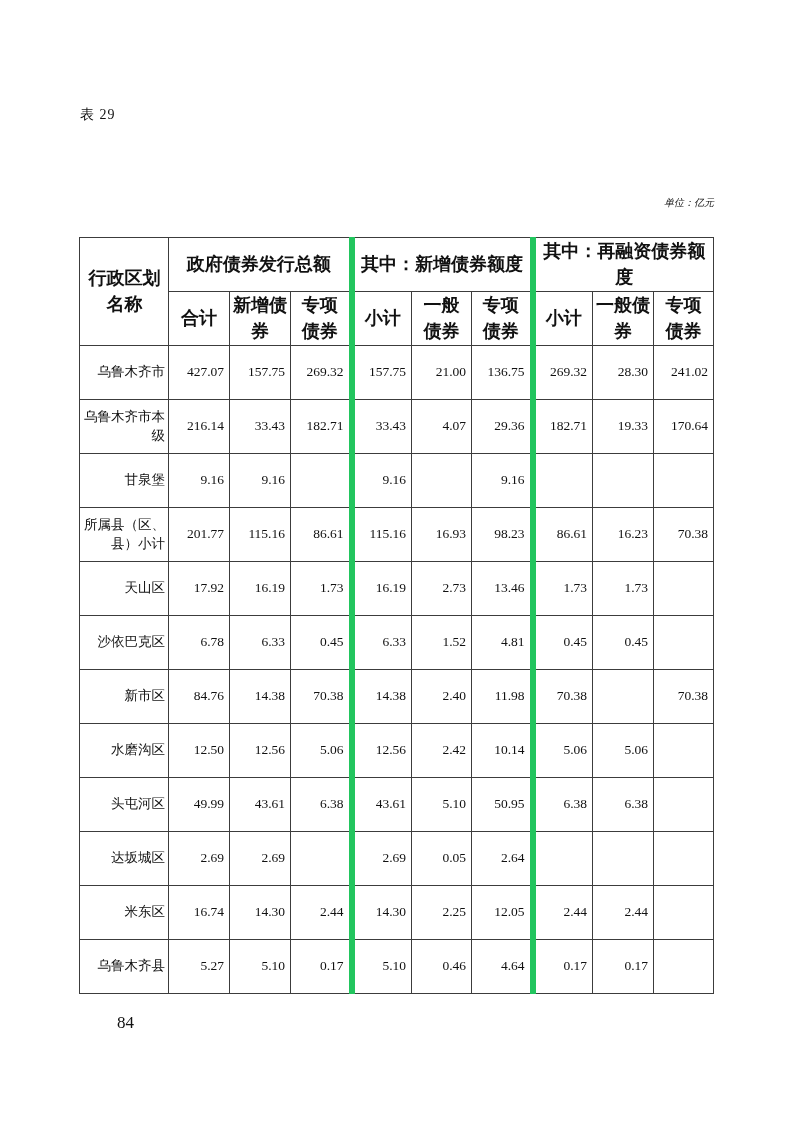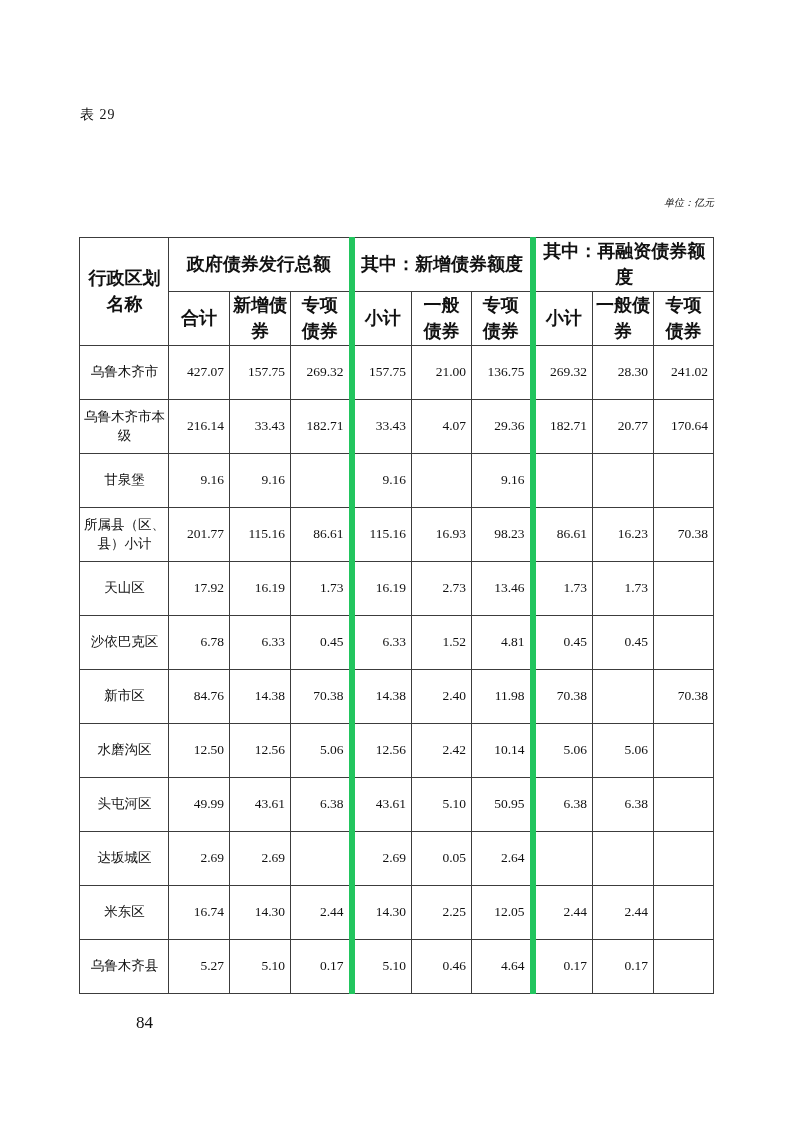--- a/index.html
+++ b/index.html
@@ -67,28 +67,28 @@
   table.bond-table th.corner {
     text-align: center;
     padding-left: 4px;
   }
   table.bond-table tr { height: 54px; }
   table.bond-table td.num {
     text-align: right;
     padding-right: 5px;
   }
   table.bond-table td.rowlabel {
-    text-align: center;
+    text-align: right;
     padding-left: 4px;
   }
   
   table.bond-table .gsep { border-left: 6px solid #22c55e; }
   .page-number {
     position: absolute;
-    left: 136px;
+    left: 117px;
     top: 1013px;
     font-size: 17px;
   }
 </style>
 </head>
 <body>
 
 <div class="page">
 
   <div class="table-label">表 29</div>
@@ -143,21 +143,21 @@
         </tr>
         <tr>
           <td class="rowlabel">乌鲁木齐市本级</td>
           <td class="num">216.14</td>
           <td class="num">33.43</td>
           <td class="num">182.71</td>
           <td class="num gsep">33.43</td>
           <td class="num">4.07</td>
           <td class="num">29.36</td>
           <td class="num gsep">182.71</td>
-          <td class="num">20.77</td>
+          <td class="num">19.33</td>
           <td class="num">170.64</td>
         </tr>
         <tr>
           <td class="rowlabel">甘泉堡</td>
           <td class="num">9.16</td>
           <td class="num">9.16</td>
           <td class="num"></td>
           <td class="num gsep">9.16</td>
           <td class="num"></td>
           <td class="num">9.16</td>

